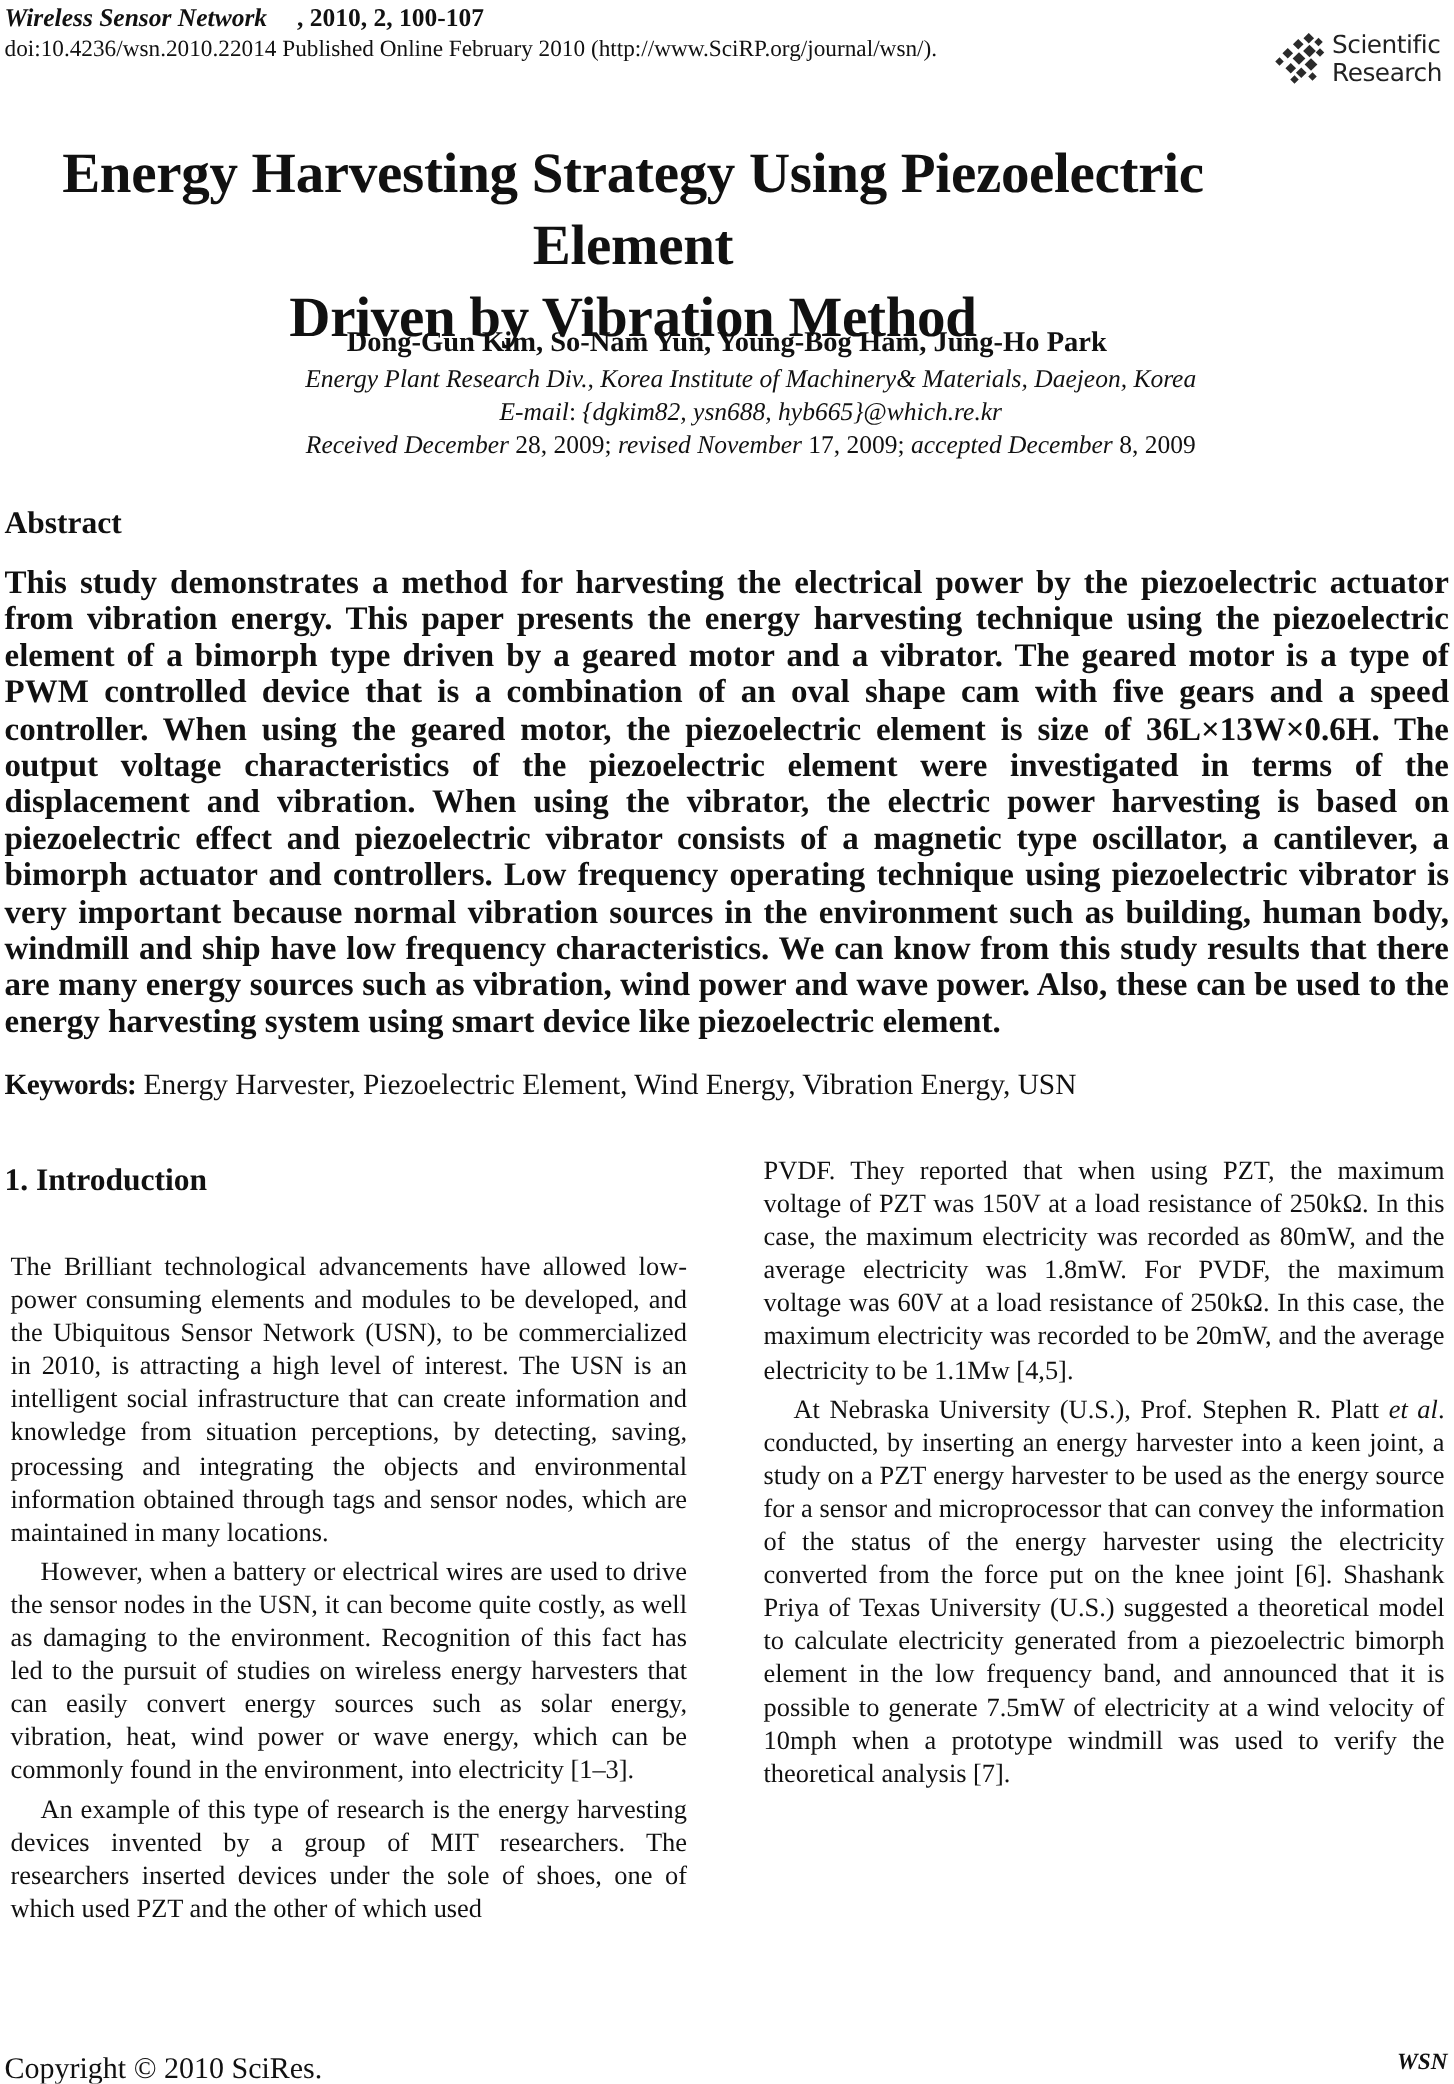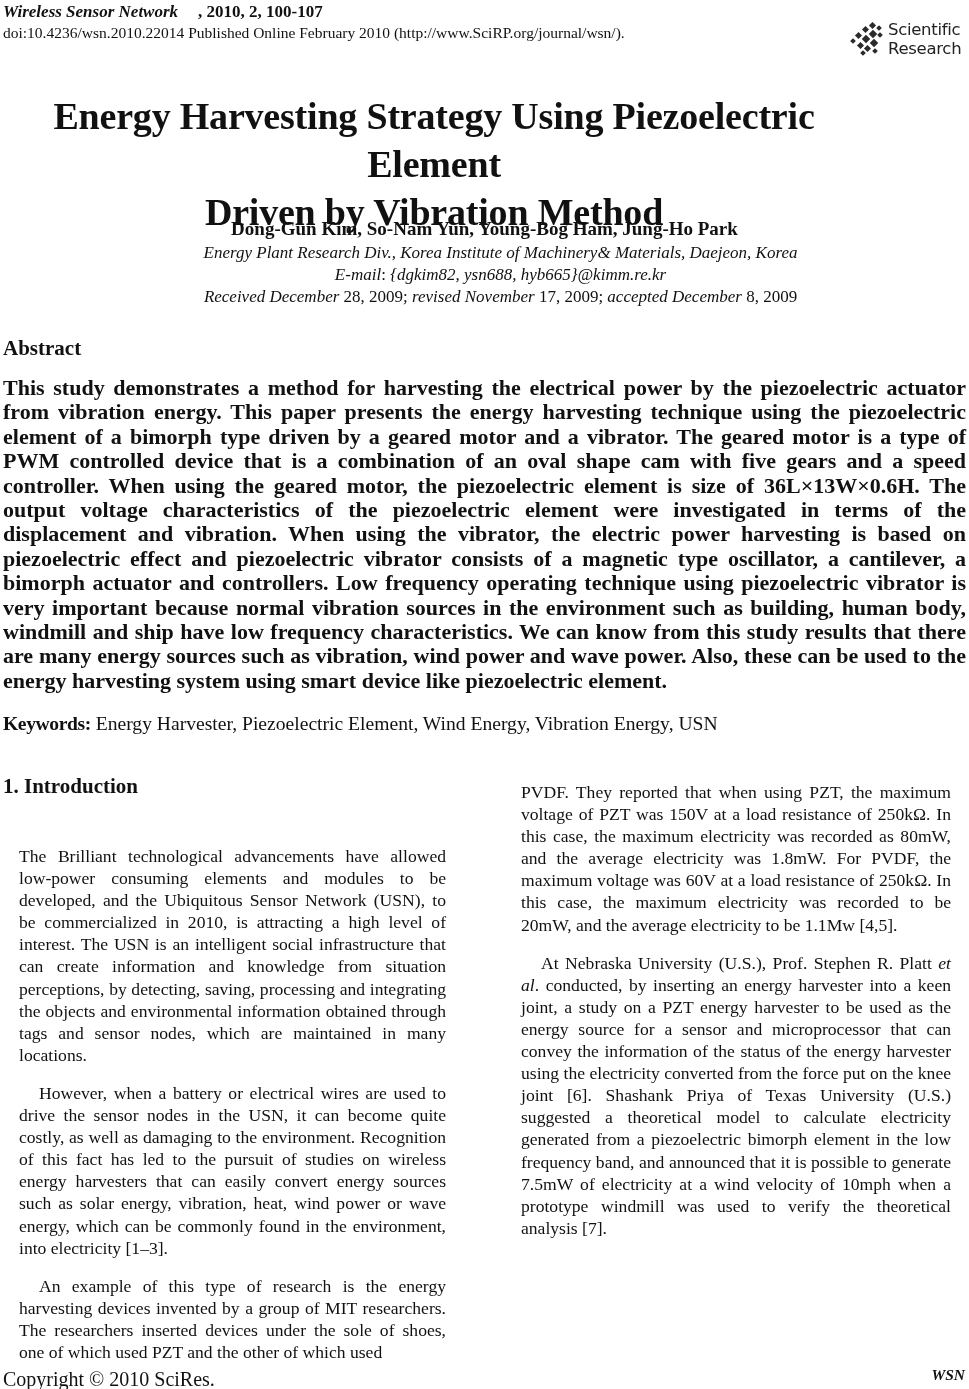--- a/index.html
+++ b/index.html
@@ -8,33 +8,33 @@
     font-family: "Liberation Serif", "DejaVu Serif", serif; color: #111;
   }
   .abs { position: absolute; }
   .journal { left: 3px; top: 2px; font-size: 17px; line-height: 20px; }
   .journal .jname { font-style: italic; font-weight: bold; }
   .journal .jnum { font-weight: bold; margin-left: 20px; }
   .doi { left: 3px; top: 24px; font-size: 15.5px; line-height: 18px; }
   .logo { left: 850px; top: 20px; width: 118px; height: 40px; }
   .logo .dots { position: absolute; left: 0; top: 2px; width: 36px; height: 36px; }
   .logo .text { position: absolute; left: 38px; top: 0px; font-family: "DejaVu Sans", sans-serif; font-size: 16.5px; line-height: 19px; color: #222; letter-spacing: -0.3px; }
-  .title { left: 12px; top: 92px; width: 844px; text-align: center; font-weight: bold; font-size: 38px; line-height: 48px; letter-spacing: -0.2px; }
+  .title { left: 0; top: 92px; width: 844px; text-align: center; font-weight: bold; font-size: 38px; line-height: 48px; letter-spacing: -0.2px; }
   .authors { left: 0; top: 218px; width: 969px; text-align: center; font-weight: bold; font-size: 19px; line-height: 22px; }
   .affil, .email, .received { left: 0; width: 969px; text-align: center; font-size: 17px; line-height: 21px; padding-left: 16px; }
   .affil { top: 242px; font-style: italic; }
   .email { top: 264px; }
   .received { top: 286px; }
   .it { font-style: italic; }
   .abstract-h { left: 3px; top: 336px; font-weight: bold; font-size: 21px; line-height: 24px; }
   .abstract-body { left: 3px; top: 376px; width: 963px; font-size: 22px; line-height: 24.4px; text-align: justify; font-weight: bold; }
   .kw { left: 3px; top: 712px; font-size: 19.6px; line-height: 24px; }
   .kw b { letter-spacing: -0.4px; }
   .col { font-size: 17.6px; line-height: 22.1px; text-align: justify; }
-  .col p { margin: 16px; }
+  .col p { margin: 4px; }
   .col p.ind { text-indent: 20px; }
   .col-left { left: 3px; top: 829px; width: 459px; }
   .col-right { left: 505px; top: 765px; width: 462px; }
   .sec-h { left: 3px; top: 773px; font-weight: bold; font-size: 21px; line-height: 26px; }
   .footer-left { left: 3px; top: 1370px; font-size: 20px; line-height: 18px; }
   .footer-right { right: 4px; top: 1366px; font-size: 15.5px; line-height: 18px; font-weight: bold; font-style: italic; }
 </style>
 </head>
 <body>
 
@@ -67,21 +67,21 @@
   </div>
 </div>
 
 <div class="abs title">
   <div>Energy Harvesting Strategy Using Piezoelectric Element</div>
   <div>Driven by Vibration Method</div>
 </div>
 <div class="abs authors">Dong-Gun Kim, So-Nam Yun, Young-Bog Ham, Jung-Ho Park</div>
 <div class="abs affil">Energy Plant Research Div., Korea Institute of Machinery&amp; Materials, Daejeon, Korea</div>
 <div class="abs email">
-  <span class="it">E-mail</span>: <span class="it">{dgkim82, ysn688, hyb665}@kimm.re.kr</span>
+  <span class="it">E-mail</span>: <span class="it">{dgkim82, ysn688, hyb665}@which.re.kr</span>
 </div>
 <div class="abs received">
   <span class="it">Received December</span><span> 28, 2009; </span><span class="it">revised November</span><span> 17, 2009; </span><span class="it">accepted December</span><span> 8, 2009</span>
 </div>
 
 <div class="abs abstract-h">Abstract</div>
 <div class="abs abstract-body">This study demonstrates a method for harvesting the electrical power by the piezoelectric actuator from vibration energy. This paper presents the energy harvesting technique using the piezoelectric element of a bimorph type driven by a geared motor and a vibrator. The geared motor is a type of PWM controlled device that is a combination of an oval shape cam with five gears and a speed controller. When using the geared motor, the piezoelectric element is size of 36L×13W×0.6H. The output voltage characteristics of the piezoelectric element were investigated in terms of the displacement and vibration. When using the vibrator, the electric power harvesting is based on piezoelectric effect and piezoelectric vibrator consists of a magnetic type oscillator, a cantilever, a bimorph actuator and controllers. Low frequency operating technique using piezoelectric vibrator is very important because normal vibration sources in the environment such as building, human body, windmill and ship have low frequency characteristics. We can know from this study results that there are many energy sources such as vibration, wind power and wave power. Also, these can be used to the energy harvesting system using smart device like piezoelectric element.</div>
 
 <div class="abs kw">
   <b>Keywords:</b><span> Energy Harvester, Piezoelectric Element, Wind Energy, Vibration Energy, USN</span>

